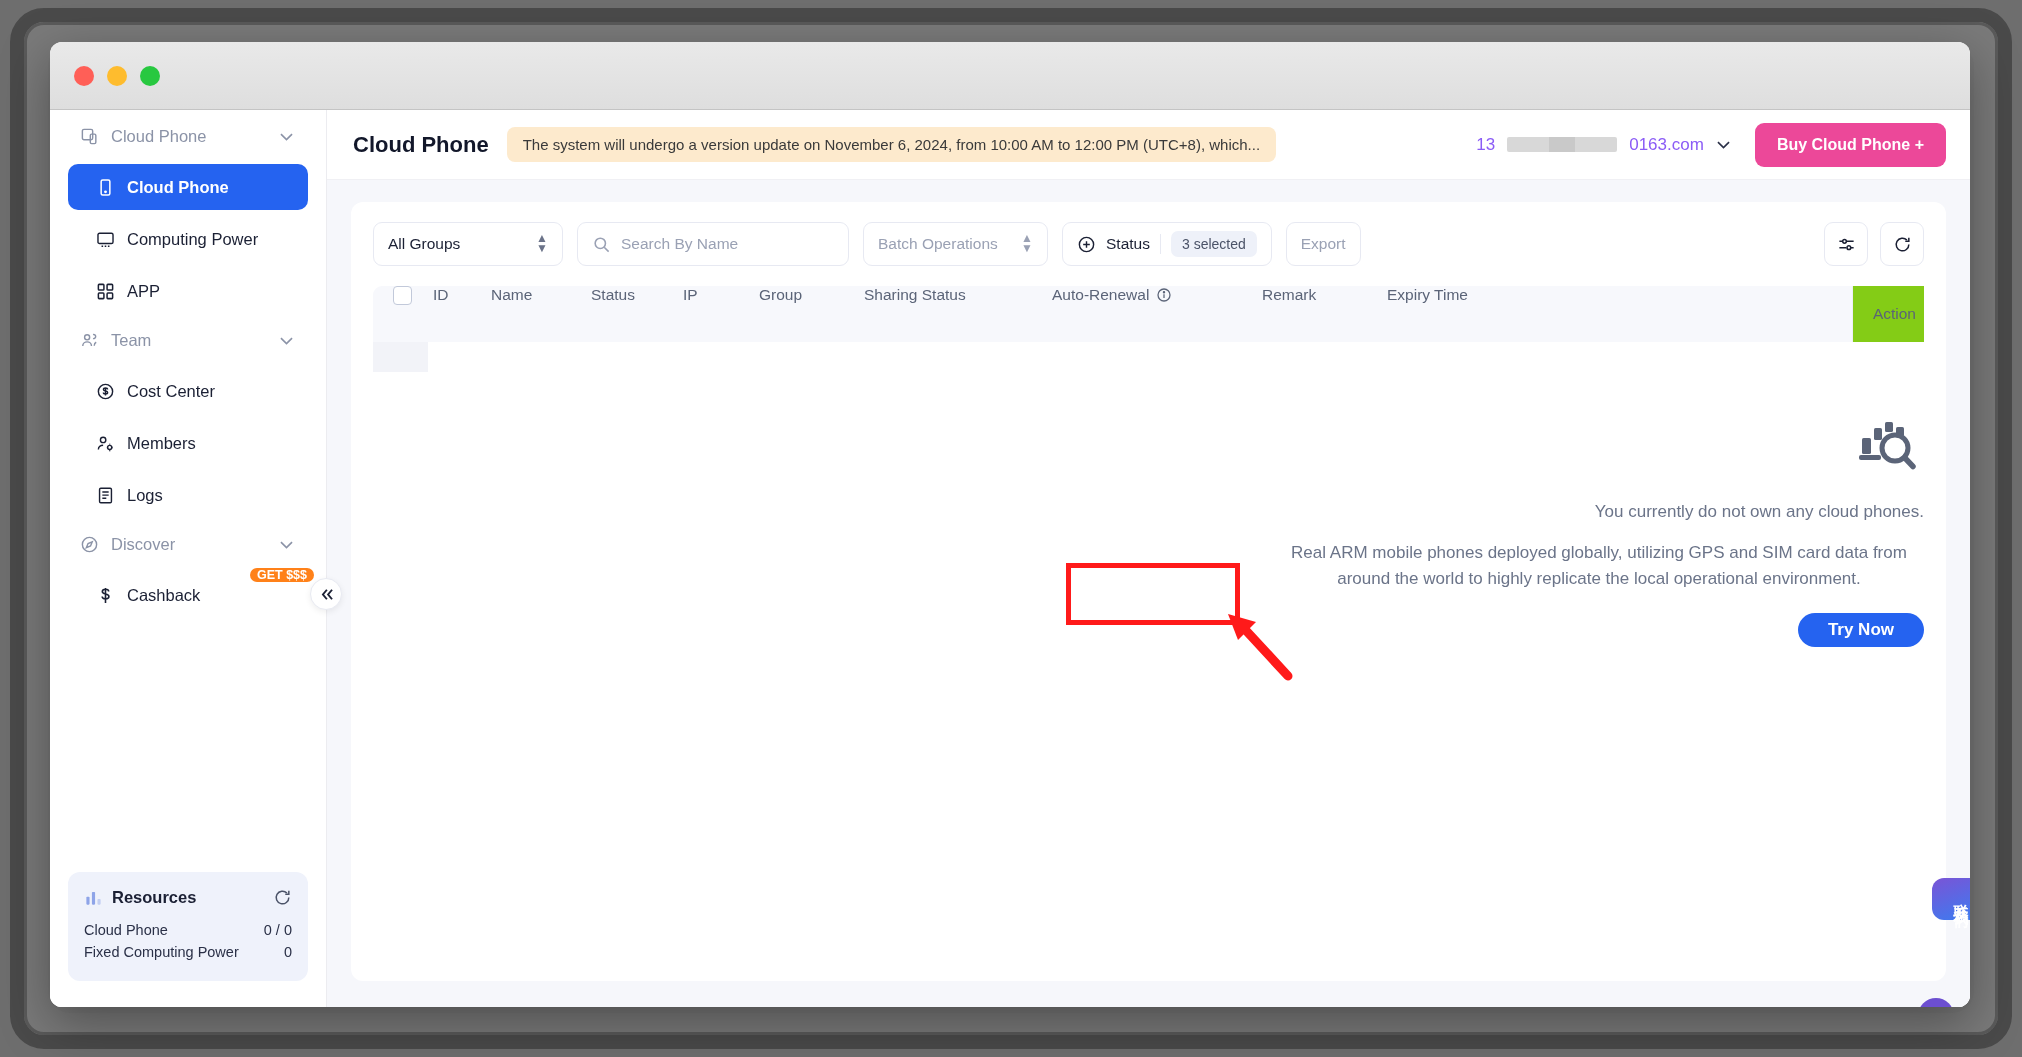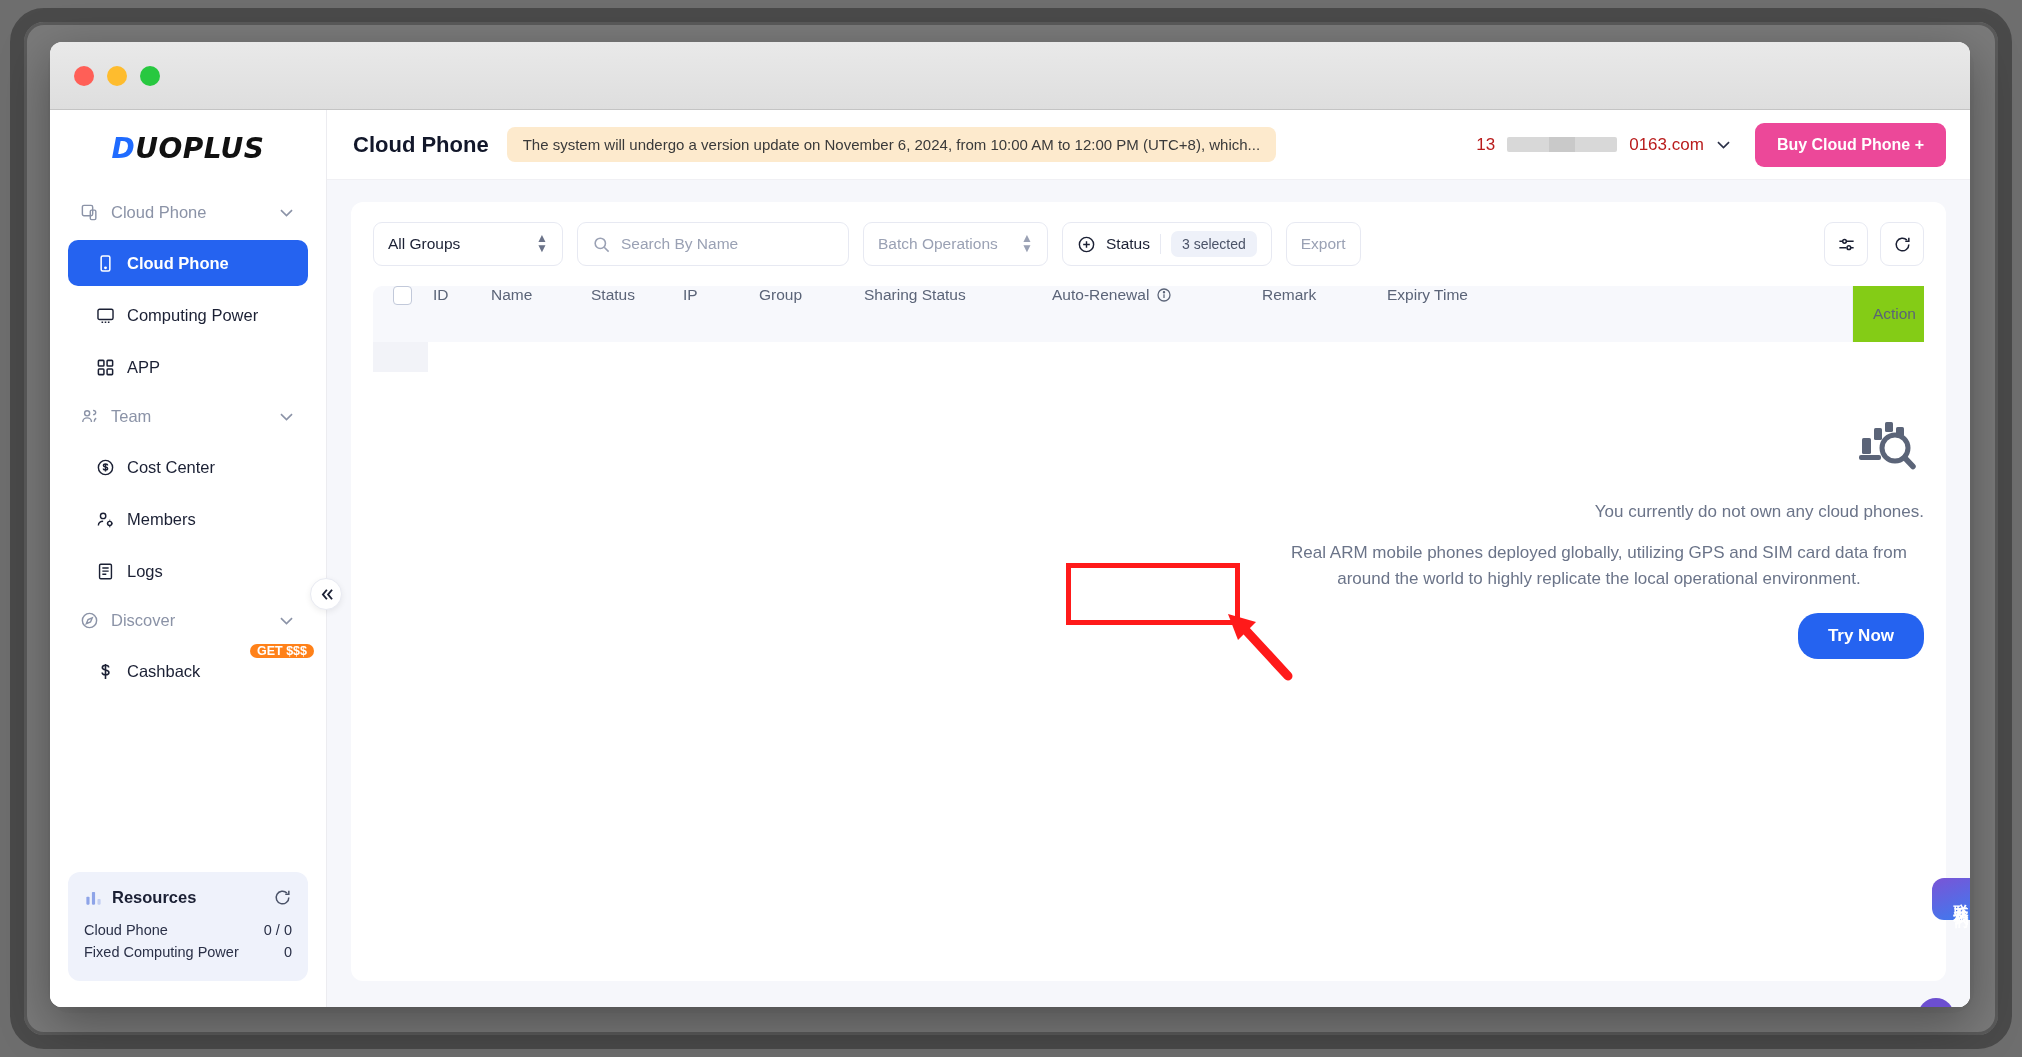--- a/index.html
+++ b/index.html
@@ -152,21 +152,21 @@
     border-radius: 8px;
     padding: 9px 16px;
     font-size: 15px;
     max-width: 890px;
     white-space: nowrap; overflow: hidden; text-overflow: ellipsis;
     cursor: pointer;
   }
   #topbar-right { margin-left: auto; display: flex; align-items: center; gap: 22px; }
   #account {
     display: flex; align-items: center; gap: 10px;
-    font-size: 17px; color: #b91c1c; cursor: pointer;
+    font-size: 17px; color: #8b5cf6; cursor: pointer;
   }
   #account .masked {
     display: inline-block; width: 110px; height: 15px;
     background: linear-gradient(90deg,#d8d8d8 0 38%,#c9c9c9 38% 62%,#d8d8d8 62% 100%);
     border-radius: 2px; margin: 0 2px; vertical-align: -1px;
   }
   #buy-btn {
     background: #ec4899; color: #fff;
     font-size: 16px; font-weight: 700;
     padding: 13px 22px; border-radius: 9px;
@@ -244,21 +244,21 @@
   }
   #empty-illustration { margin-bottom: 18px; }
   #empty-title { font-size: 17px; color: #6b7489; margin-bottom: 18px; }
   #empty-desc {
     font-size: 17px; color: #6b7489; text-align: center;
     line-height: 1.5; max-width: 650px; margin-bottom: 22px;
   }
   #try-now {
     background: #2563f0; color: #fff; border: none;
     font-size: 17px; font-weight: 700;
-    padding: 13px 30px; border-radius: 20px; cursor: pointer;
+    padding: 7px 30px; border-radius: 20px; cursor: pointer;
   }
 
   
   #annot-box {
     position: absolute;
     left: 1066px; top: 563px;
     width: 174px; height: 62px;
     border: 5px solid #ff1a1a;
     pointer-events: none; z-index: 30;
   }
@@ -300,23 +300,20 @@
         <span class="dot red"></span>
         <span class="dot yellow"></span>
         <span class="dot green"></span>
       </div>
     </div>
 
     <div id="app-body">
 
       <aside id="sidebar">
 
-        <div id="logo-wrap">
-          <div id="logo"><span class="d">D</span><span>UOPLUS</span></div>
-        </div>
 
         <div class="nav-group">
           <span class="ico">
             <svg viewBox="0 0 24 24" fill="none" stroke="#8b93a7" stroke-width="1.8">
                 <rect x="3" y="3" width="13" height="13" rx="2"></rect>
                 <rect x="13" y="9" width="7" height="12" rx="1.6"></rect>
               </svg>
           </span>
           <span>Cloud Phone</span>
           <span class="chev ico">

